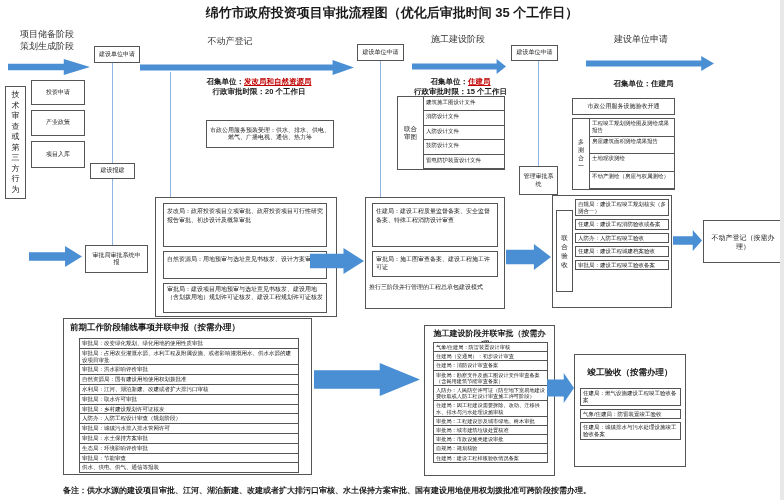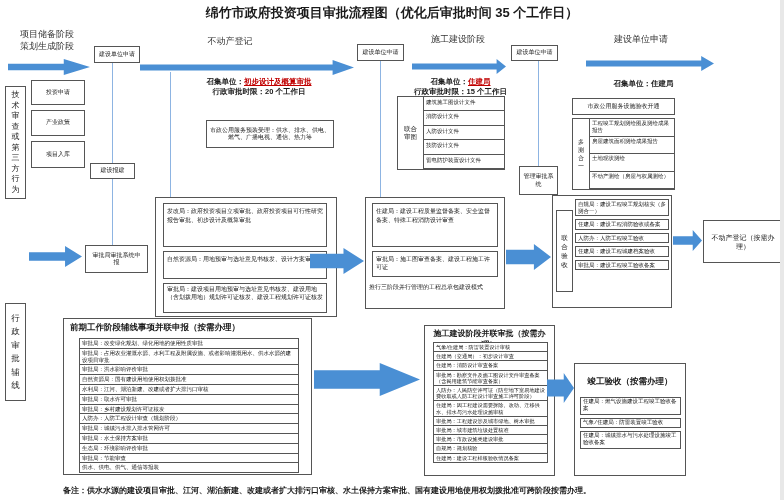--- a/index.html
+++ b/index.html
@@ -62,21 +62,21 @@
   </div>
   <div class="bx center tiny" style="left:31px;top:80px;width:54px;height:25px;">投资申请</div>
   <div class="bx center tiny" style="left:31px;top:110px;width:54px;height:26px;">产业政策</div>
   <div class="bx center tiny" style="left:31px;top:141px;width:54px;height:27px;">项目入库</div>
   <div class="bx center tiny" style="left:90px;top:163px;width:45px;height:16px;">建设报建</div>
 
   <div class="arrow" style="left:29px;top:246px;width:53px;height:21px;"></div>
   <div class="bx center tiny" style="left:85px;top:245px;width:63px;height:28px;padding:1px 4px;">审批局审批系统申报</div>
 
   <div class="convener" style="left:178px;top:77px;width:162px;">
-    <div><span>召集单位：</span><span class="red">初步设计及概算审批</span></div>
+    <div><span>召集单位：</span><span class="red">发改局和自然资源局</span></div>
     <div>行政审批时限：20 个工作日</div>
   </div>
   <div class="bx center tiny" style="left:206px;top:120px;width:128px;height:28px;padding:1px 3px;">市政公用服务预装受理：供水、排水、供电、燃气、广播电视、通信、热力等</div>
 
   <div class="bx" style="left:155px;top:197px;width:182px;height:120px;"></div>
   <div class="subbx" style="left:163px;top:203px;width:164px;height:44px;">发改局：政府投资项目立项审批、政府投资项目可行性研究报告审批、初步设计及概算审批</div>
   <div class="subbx" style="left:163px;top:251px;width:164px;height:28px;line-height:8px;">自然资源局：用地预审与选址意见书核发、设计方案审定</div>
   <div class="subbx" style="left:163px;top:283px;width:164px;height:30px;line-height:7.5px;padding:2px 3px;">审批局：建设项目用地预审与选址意见书核发、建设用地（含划拨用地）规划许可证核发、建设工程规划许可证核发</div>
 
   <div class="arrow fat" style="left:310px;top:248px;width:54px;height:26px;"></div>
@@ -136,23 +136,20 @@
   <div class="row">自规局：建设工程竣工规划核实（多测合一）</div>
       <div class="row">住建局：建设工程消防验收或备案</div>
       <div class="row">人防办：人防工程竣工验收</div>
       <div class="row">住建局：建设工程城建档案验收</div>
       <div class="row">审批局：建设工程竣工验收备案</div>
     </div>
 
   <div class="arrow" style="left:673px;top:230px;width:29px;height:21px;"></div>
   <div class="bx center" style="left:703px;top:220px;width:80px;height:43px;font-size:7px;line-height:9px;padding:2px 6px;">不动产登记（按需办理）</div>
 
-  <div class="bx vtext" style="left:5px;top:303px;width:21px;height:98px;font-size:8.5px;line-height:13.5px;">
-    <span>行政审批辅线</span>
-  </div>
 
   <div class="bx" style="left:63px;top:318px;width:249px;height:157px;font-family:Liberation Serif, serif;">
     <div style="font-size:8.5px;font-weight:bold;padding:3px 6px 1px;">前期工作阶段辅线事项并联申报（按需办理）</div>
     <div class="rowtable t55" style="position:absolute;left:15px;top:19px;width:220px;">
 
     <div class="row">审批局：改变绿化规划、绿化用地的使用性质审批</div>
         <div class="row">审批局：占用农业灌溉水源、水利工程及附属设施、或者影响灌溉用水、供水水源的建设项目审批</div>
         <div class="row">审批局：洪水影响评价审批</div>
         <div class="row">自然资源局：国有建设用地使用权划拨批准</div>
         <div class="row">水利局：江河、湖泊新建、改建或者扩大排污口审核</div>
@@ -182,21 +179,21 @@
         <div class="row">审批局：工程建设涉及城市绿地、树木审批</div>
         <div class="row">审批局：城市建筑垃圾处置核准</div>
         <div class="row">审批局：市政设施类建设审批</div>
         <div class="row">自规局：规划核验</div>
         <div class="row">住建局：建设工程样板验收情况备案</div>
       </div>
   </div>
 
   <div class="arrow fat" style="left:547px;top:373px;width:27px;height:30px;"></div>
 
-  <div class="bx" style="left:574px;top:363px;width:112px;height:113px;font-family:Liberation Mono, monospace;">
+  <div class="bx" style="left:574px;top:354px;width:112px;height:113px;">
     <div style="font-size:8.5px;font-weight:bold;padding:12px 4px 2px;text-align:center;">竣工验收（按需办理）</div>
     <div class="gaprows" style="position:absolute;left:5px;top:33px;width:101px;font-size:5.5px;line-height:6.8px;">
 
     <div class="row">住建局：燃气设施建设工程竣工验收备案</div>
         <div class="row">气象/住建局：防雷装置竣工验收</div>
         <div class="row">住建局：城镇排水与污水处理设施竣工验收备案</div>
       </div>
   </div>
 
   <div class="abs" style="left:63px;top:485px;width:710px;font-size:8px;font-weight:bold;">备注：供水水源的建设项目审批、江河、湖泊新建、改建或者扩大排污口审核、水土保持方案审批、国有建设用地使用权划拨批准可跨阶段按需办理。</div>

